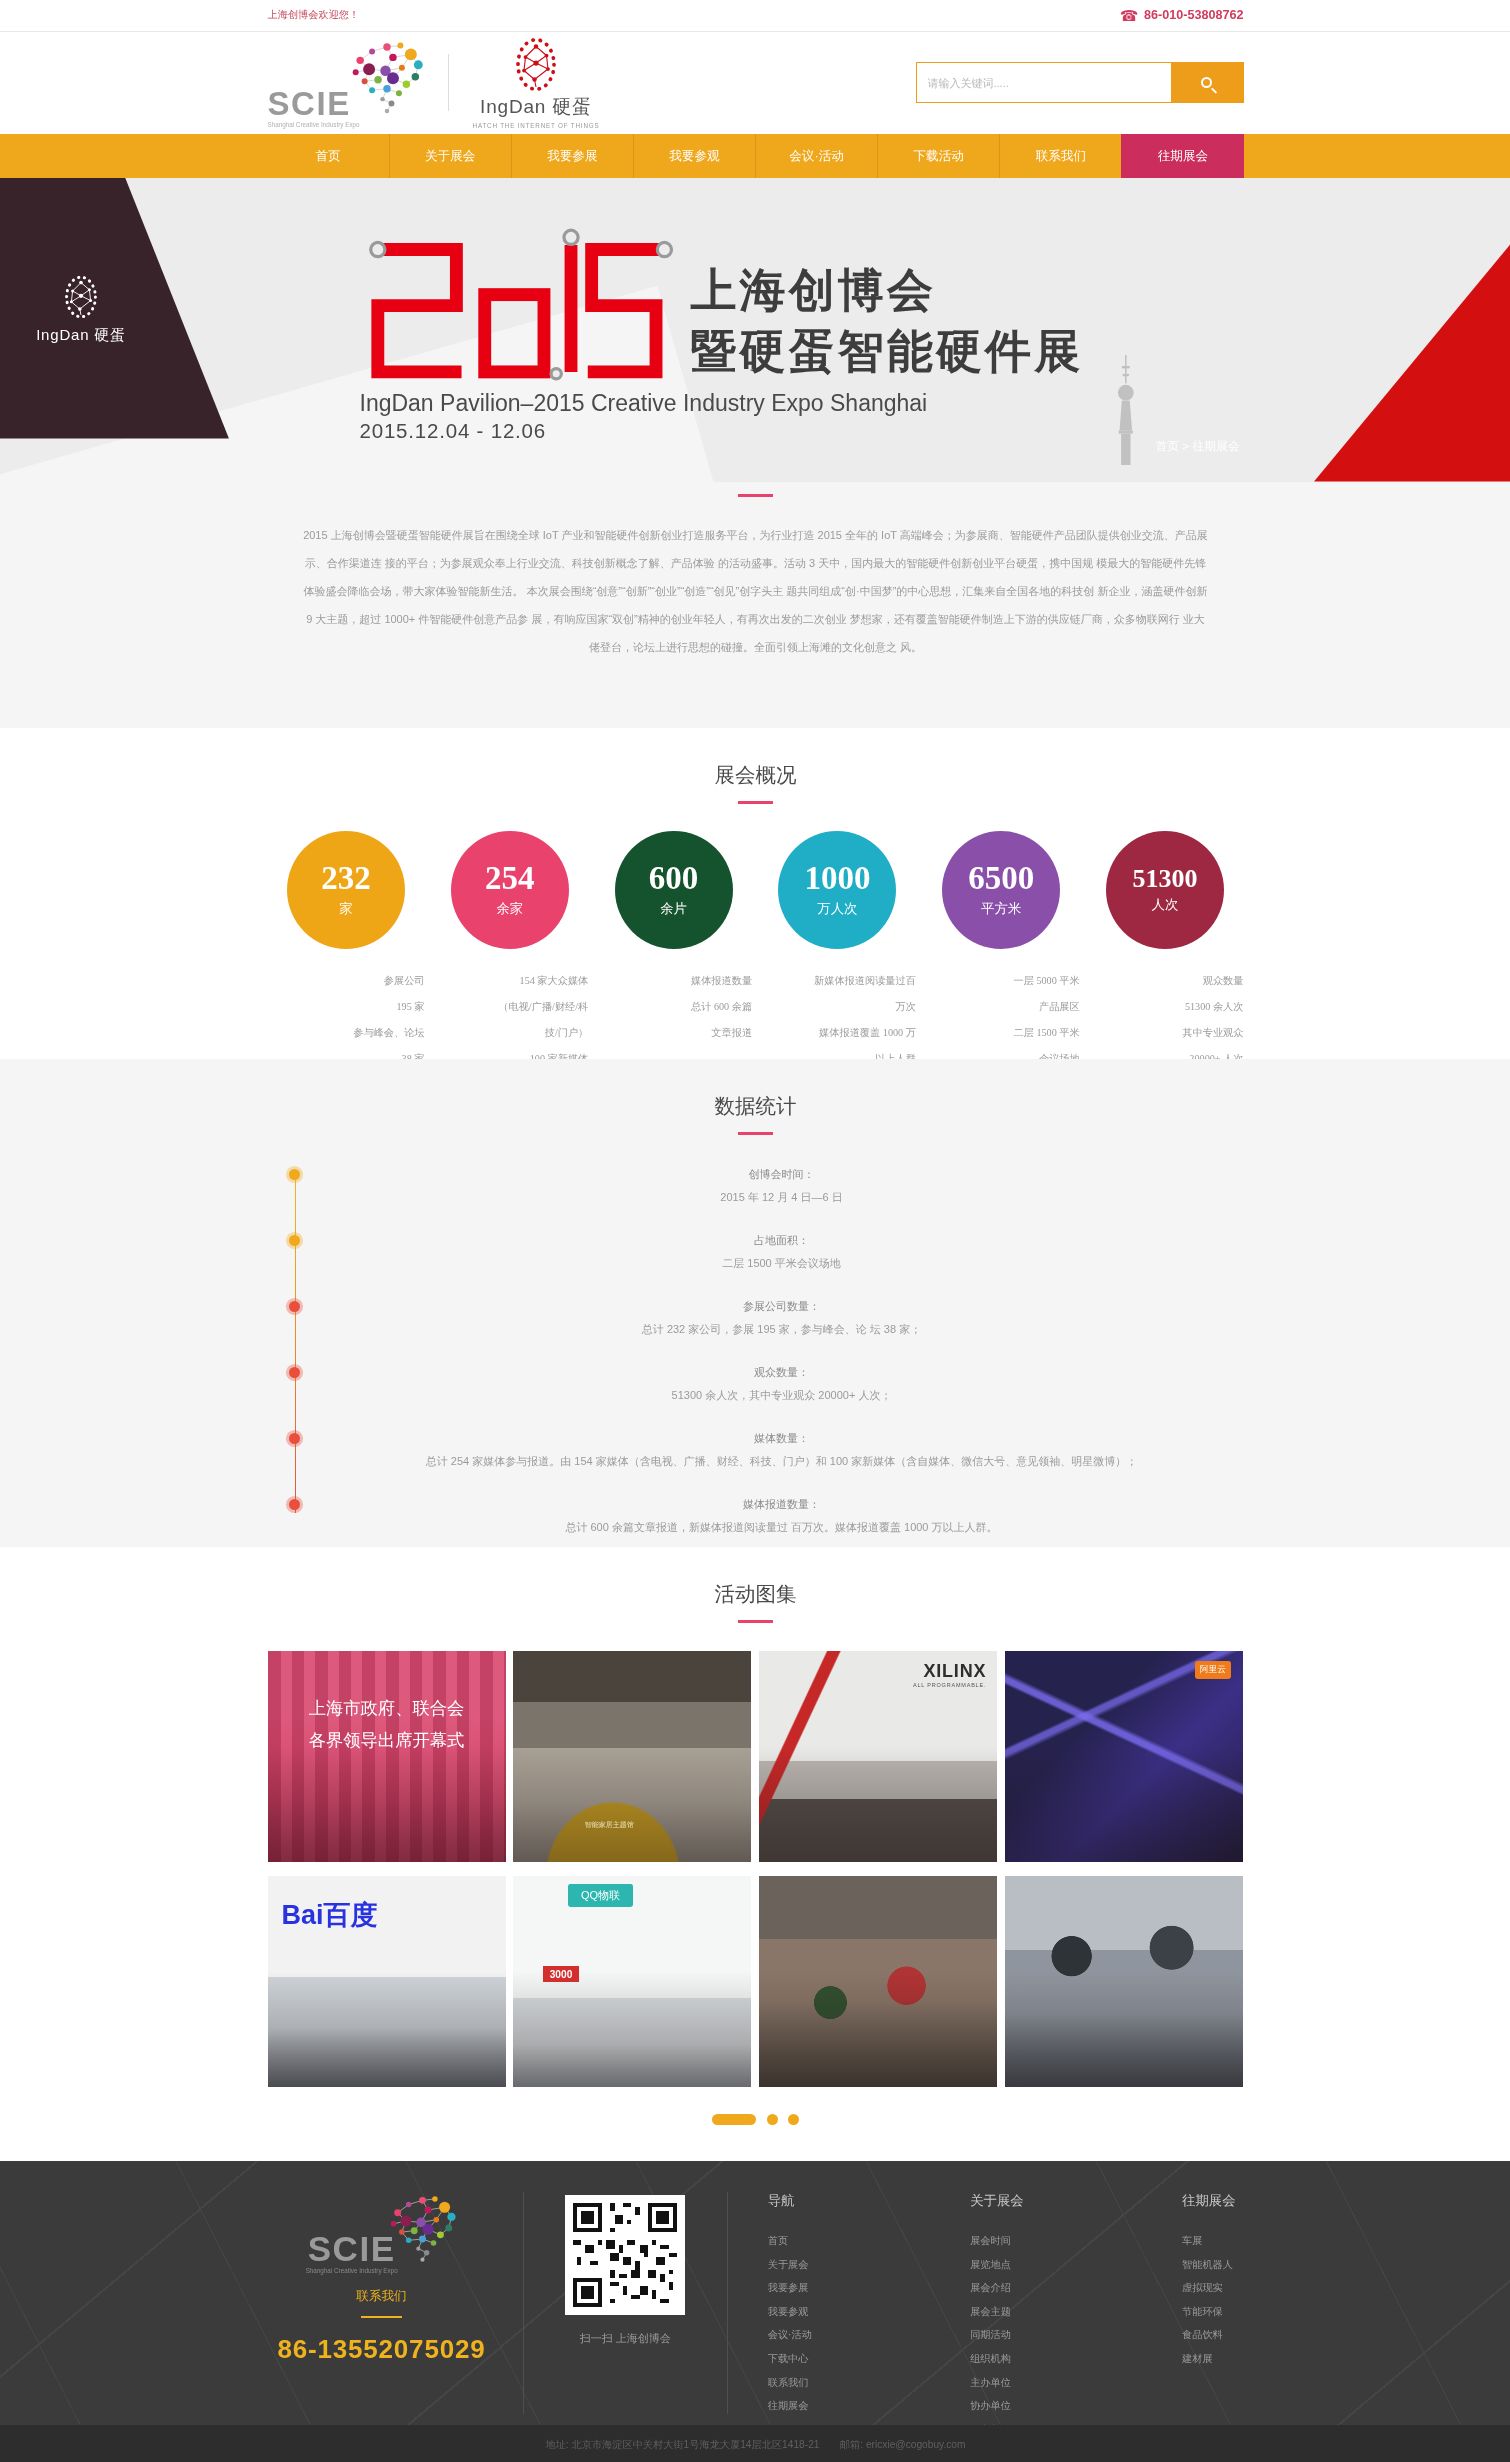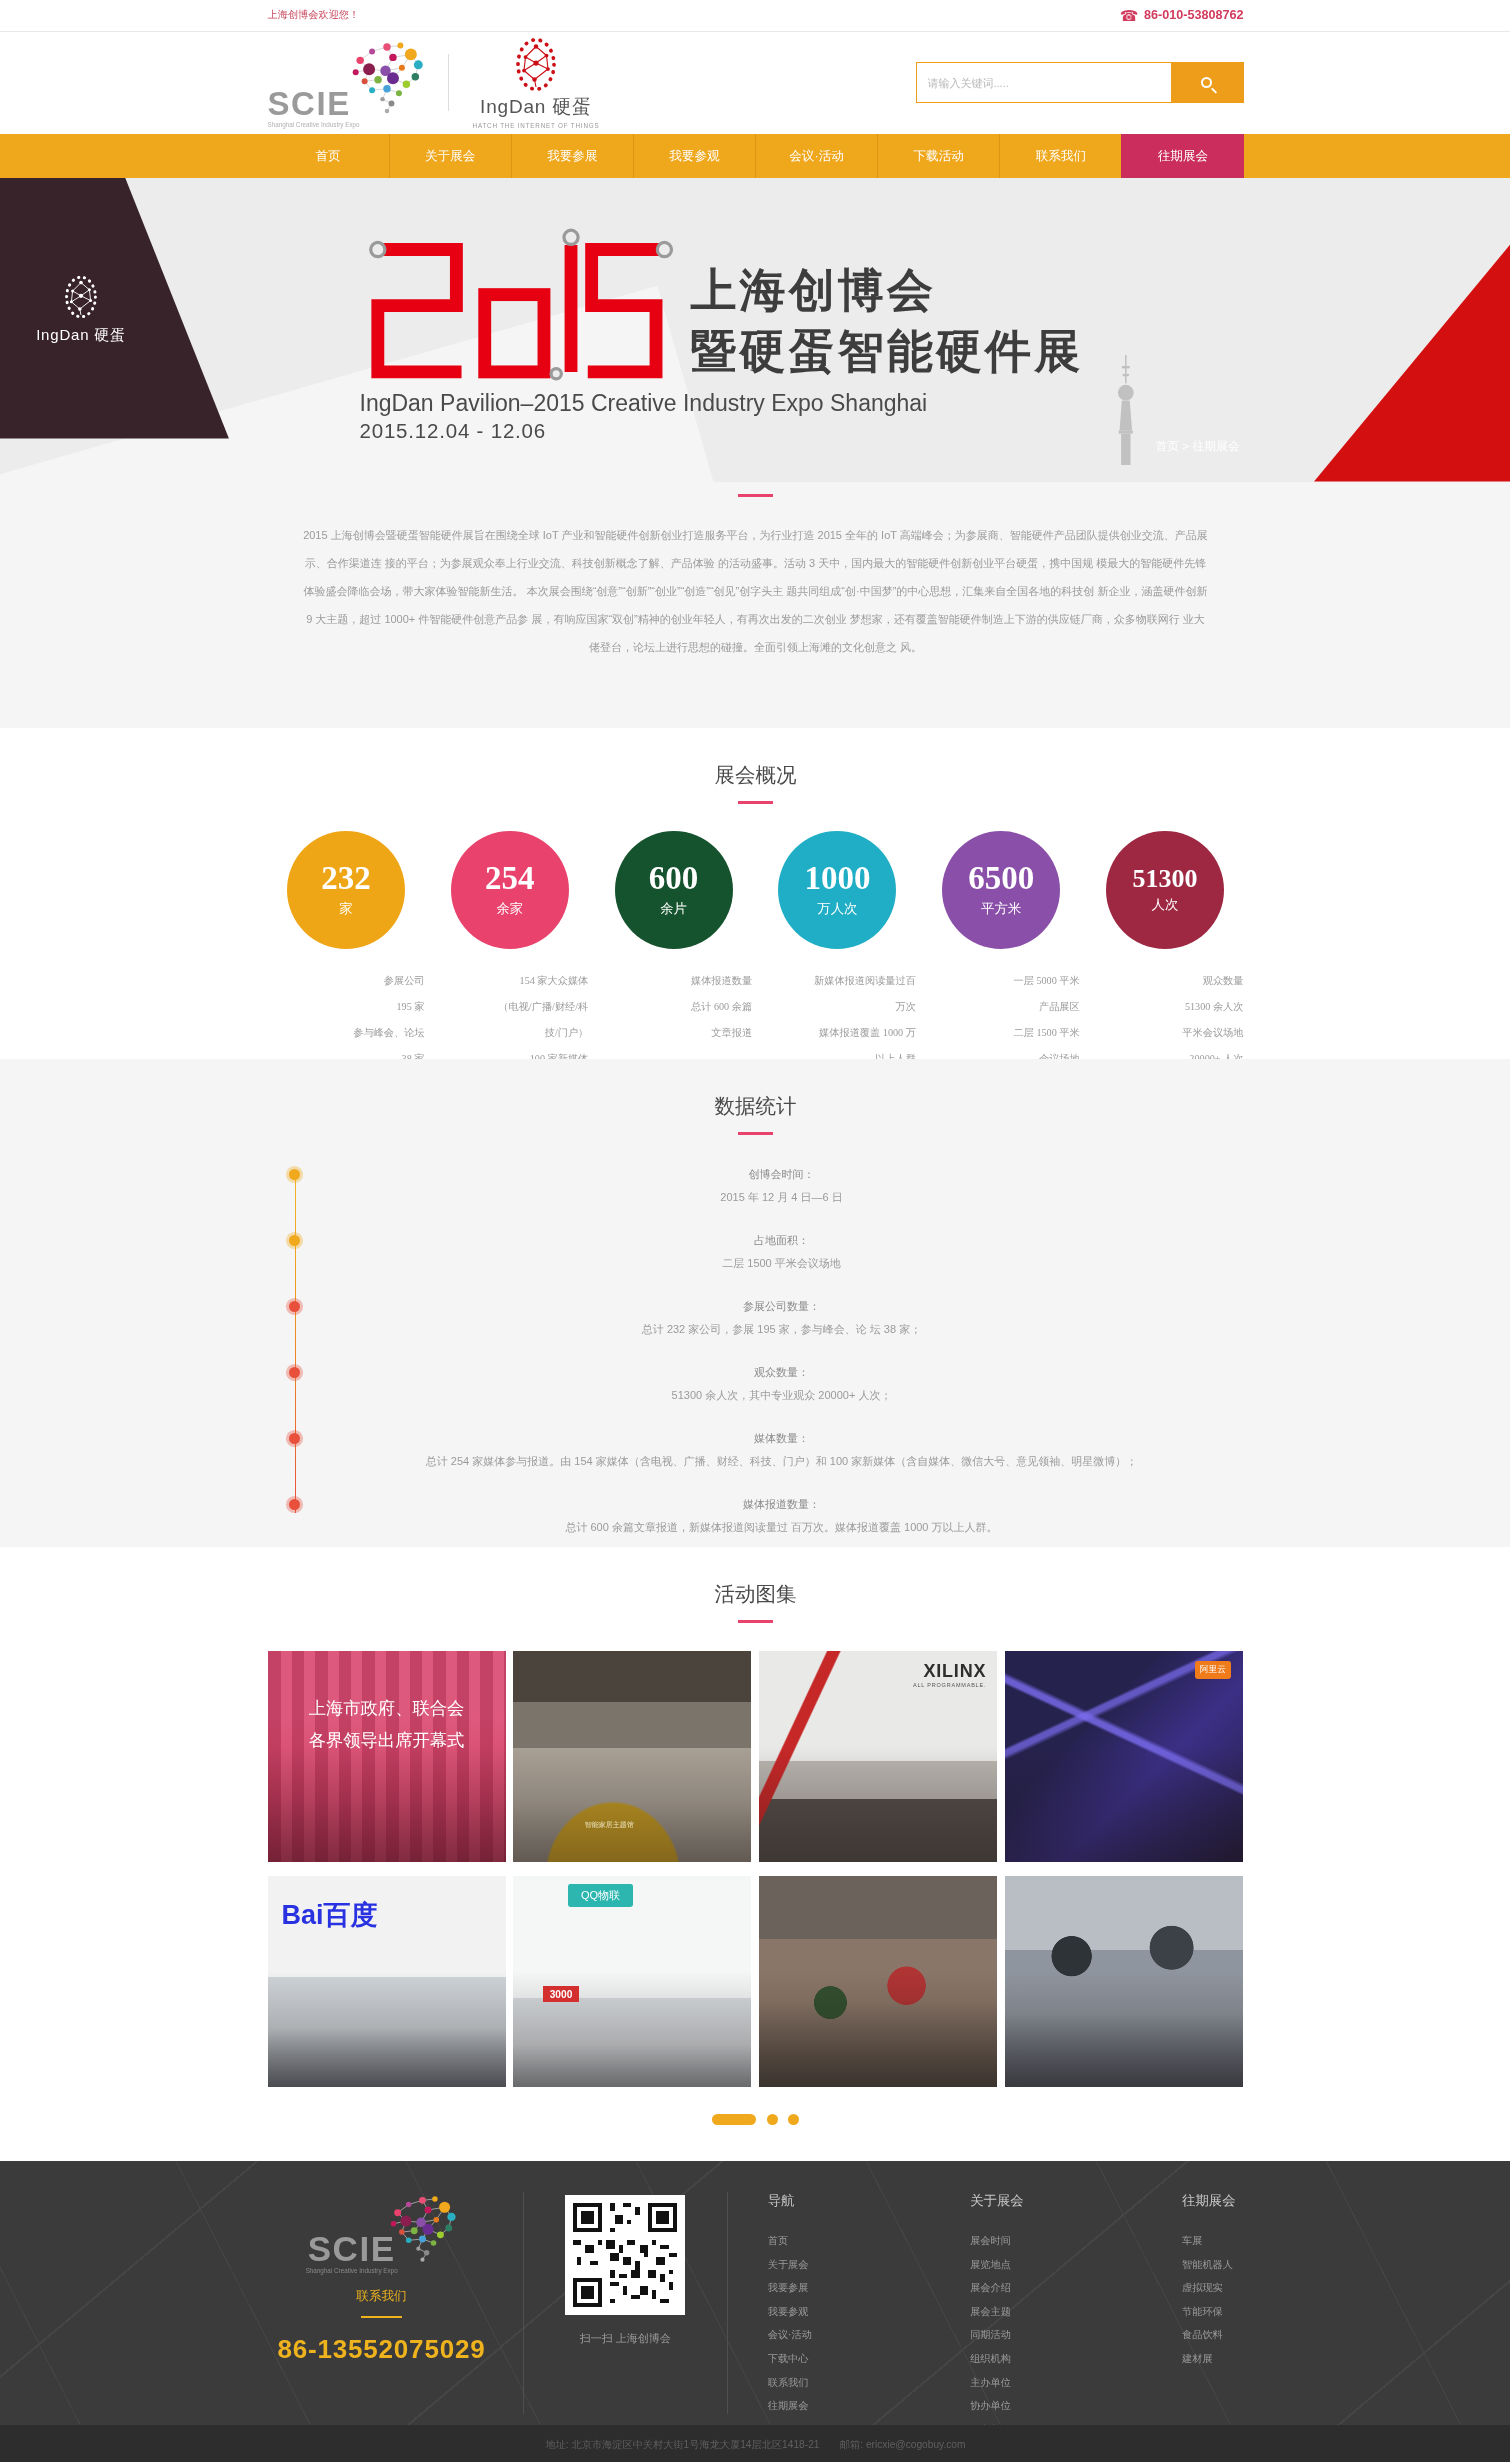--- a/index.html
+++ b/index.html
@@ -109,21 +109,21 @@
   .xilinx-sign .x2 { font-size:5.5px; color:#555; letter-spacing:0.8px; }
   .ph-aliyun { background:
       linear-gradient(25deg, rgba(0,0,0,0) 55%, rgba(123,108,240,.8) 56% 57.5%, rgba(0,0,0,0) 59%),
       linear-gradient(155deg, rgba(0,0,0,0) 30%, rgba(123,108,240,.7) 31% 32.5%, rgba(0,0,0,0) 34%),
       linear-gradient(135deg,#26224e 0 35%,#3b2f86 60%,#241d3e); }
   .aliyun-chip { position:absolute; right:12.6px; top:9.4px; background:#ef7b1a; color:#fff; font-size:8.7px; padding:3.1px 4.7px; border-radius:2.4px; z-index:2; }
   .ph-baidu { background:linear-gradient(180deg,#f2f2f2 0 48%, #cfd4d8 48% 72%, #697078); }
   .baidu-sign { position:absolute; left:14px; top:20.5px; font-size:27px; font-weight:bold; color:#2932e1; z-index:2; }
   .ph-qq { background:linear-gradient(180deg,#f5f7f7 0 58%, #d9dde0 58% 80%, #9aa0a4); }
   .qq-chip { position:absolute; left:55px; top:7.9px; background:#2cb6af; color:#fff; font-size:11px; padding:3.9px 12.6px; border-radius:2.4px; z-index:2; }
-  .price-chip { position:absolute; left:30px; top:110px; background:#d32f2f; color:#fff; font-size:10.2px; font-weight:bold; padding:2.4px 6.3px; z-index:2; }
+  .price-chip { position:absolute; left:30px; top:90px; background:#d32f2f; color:#fff; font-size:10.2px; font-weight:bold; padding:2.4px 6.3px; z-index:2; }
   .ph-kids { background:
       radial-gradient(circle 31.5px at 62% 52%, #b03434 0 60%, rgba(0,0,0,0) 62%),
       radial-gradient(circle 27px at 30% 60%, #33502f 0 60%, rgba(0,0,0,0) 62%),
       linear-gradient(180deg,#6b625c 0 30%, #8a7668 30% 60%, #50483f); }
   .ph-men { background:
       radial-gradient(circle 36px at 70% 34%, #3c4148 0 60%, rgba(0,0,0,0) 62%),
       radial-gradient(circle 33px at 28% 38%, #2e3338 0 60%, rgba(0,0,0,0) 62%),
       linear-gradient(180deg,#b9bdc4 0 35%, #8f959e 35% 65%, #4d525b); }
   .dots { display:flex; justify-content:center; align-items:center; gap:10.2px; margin-top:27px; }
   .dot { width:11px; height:11px; border-radius:50%; background:#f0a81c; cursor:pointer; }
@@ -373,21 +373,21 @@
         </div>
       </div>
       <div class="stat-col">
         <div class="stat-circle" style="background-color: rgb(158, 39, 66);">
           <div class="stat-value sm">51300</div>
           <div class="stat-unit">人次</div>
         </div>
         <div class="stat-lines">
           <div class="stat-line">观众数量</div>
           <div class="stat-line">51300 余人次</div>
-          <div class="stat-line">平米会议场地</div>
+          <div class="stat-line">其中专业观众</div>
           <div class="stat-line">20000+ 人次</div>
         </div>
       </div>
     </div>
   </div>
 </div>
 
 <div class="section sec-stats">
   <h2 class="sec-head">数据统计</h2>
   <div class="sec-line"></div>

